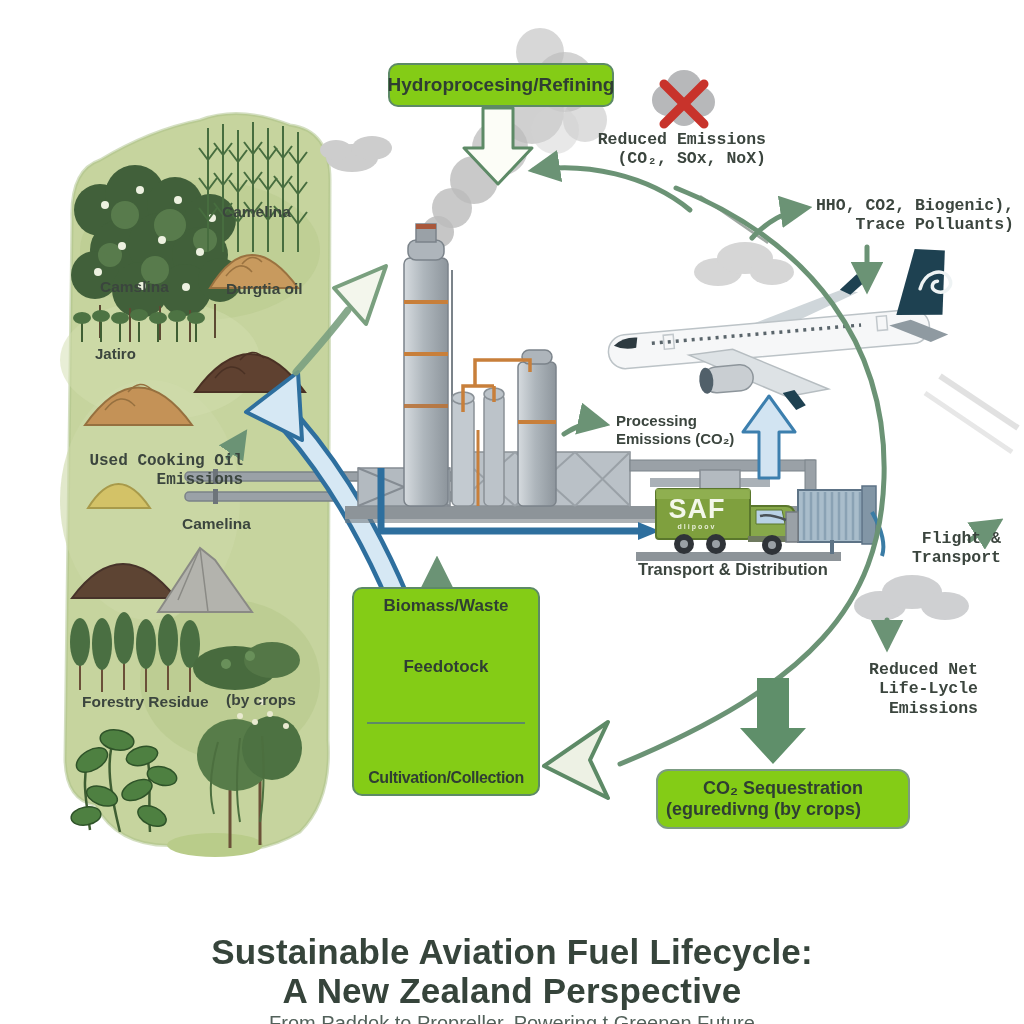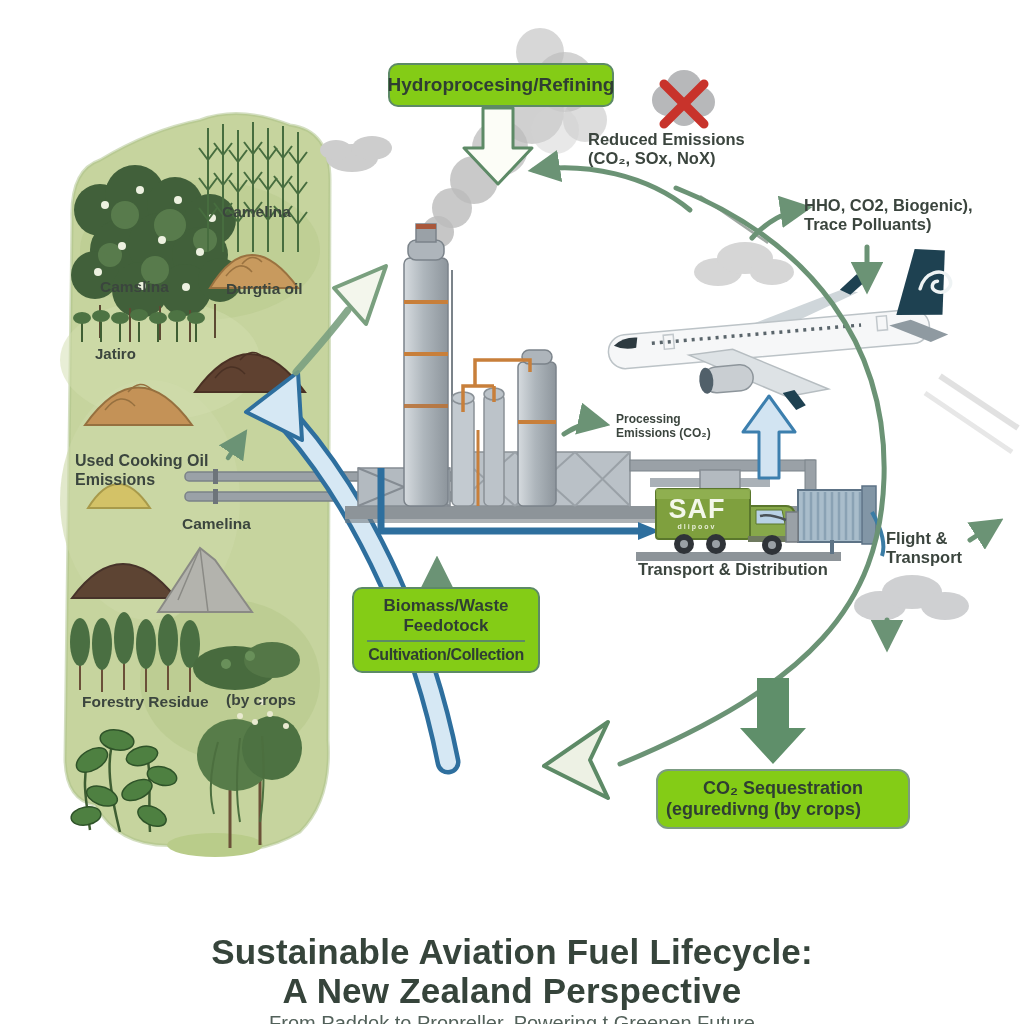--- a/index.html
+++ b/index.html
@@ -1,21 +1,21 @@
 <!DOCTYPE html>
 <html><head>
 <meta charset="utf-8">
 <style>
   html,body{margin:0;padding:0;background:#ffffff;}
   #stage{position:relative;width:1024px;height:1024px;background:#ffffff;overflow:hidden;
          font-family:"Liberation Sans",sans-serif;}
   svg{position:absolute;left:0;top:0;}
   .lbl{position:absolute;font-weight:700;color:#3b453e;font-size:16px;line-height:1.18;
        white-space:nowrap;}
-  .lbl.center{text-align:left;white-space:normal;}
+  .lbl.center{text-align:right;white-space:normal;font-family:Liberation Mono, monospace;}
   .procbox{position:absolute;background:#84cc16;border:2px solid #5d8a66;border-radius:10px;
            display:flex;flex-direction:column;align-items:center;justify-content:center;
            color:#2f3e33;font-weight:700;}
   .divider{width:86%;border-top:2px solid #5d8a66;margin:4px 0;}
   .titleblock{position:absolute;left:60px;top:932px;width:904px;text-align:center;color:#36443b;}
   .titleblock .t1,.titleblock .t2{font-size:35px;font-weight:700;letter-spacing:.2px;line-height:1.12;}
   .titleblock .sub{font-size:20px;font-weight:500;color:#52615a;margin-top:2px;}
   .saf{position:absolute;left:658px;top:496px;width:78px;text-align:center;color:#f4f7ea;
        font-weight:700;font-size:27px;letter-spacing:1px;line-height:1;}
   .safsub{font-size:7px;letter-spacing:2px;font-weight:700;color:#e8eed8;}
@@ -351,34 +351,38 @@
 <div class="lbl center" style="left:588px;top:130px;width:178px;font-size:16.5px;">
   <div>Reduced Emissions</div>
   <div>(CO₂, SOx, NoX)</div>
 </div>
 
 <div class="lbl center" style="left:804px;top:196px;width:210px;font-size:16.5px;">
   <div>HHO, CO2, Biogenic),</div>
   <div>Trace Polluants)</div>
 </div>
 
-<div class="lbl" style="left:616px;top:412px;width:150px;font-size:12px;">
+<div class="lbl" style="left:616px;top:412px;width:150px;font-size:15px;">
   <div>Processing</div>
   <div>Emissions (CO₂)</div>
 </div>
 
 <div class="lbl" style="left:638px;top:560px;font-size:16.5px;">Transport &amp; Distribution</div>
 
 <div class="lbl center" style="left:886px;top:510px;width:115px;font-size:16.5px;margin-top:19px;">
   <div>Flight &amp;</div>
   <div>Transport</div>
 </div>
 
-
-<div class="procbox" style="left:352px;top:587px;width:184px;padding:7px 0;font-size:17px;">
+<div class="lbl center" style="left:800px;top:660px;width:178px;font-size:16.5px;">
+  <div>Reduced Net</div>
+  <div>Life-Lycle Emissions</div>
+</div>
+
+<div class="procbox" style="left:352px;top:587px;width:184px;padding:7px 0;font-size:17px;gap:41px;">
   <div>Biomass/Waste</div>
   <div>Feedotock</div>
   <div class="divider"></div>
   <div style="font-size:16px;letter-spacing:-0.4px;">Cultivation/Collection</div>
 </div>
 
 <div class="procbox" style="left:656px;top:769px;width:250px;padding:7px 0;font-size:18px;border-radius:12px;border-color:#7c9c82;">
   <div>CO₂ Sequestration</div>
   <div style="align-self:flex-start;padding-left:8px;">(eguredivng (by crops)</div>
 </div>

